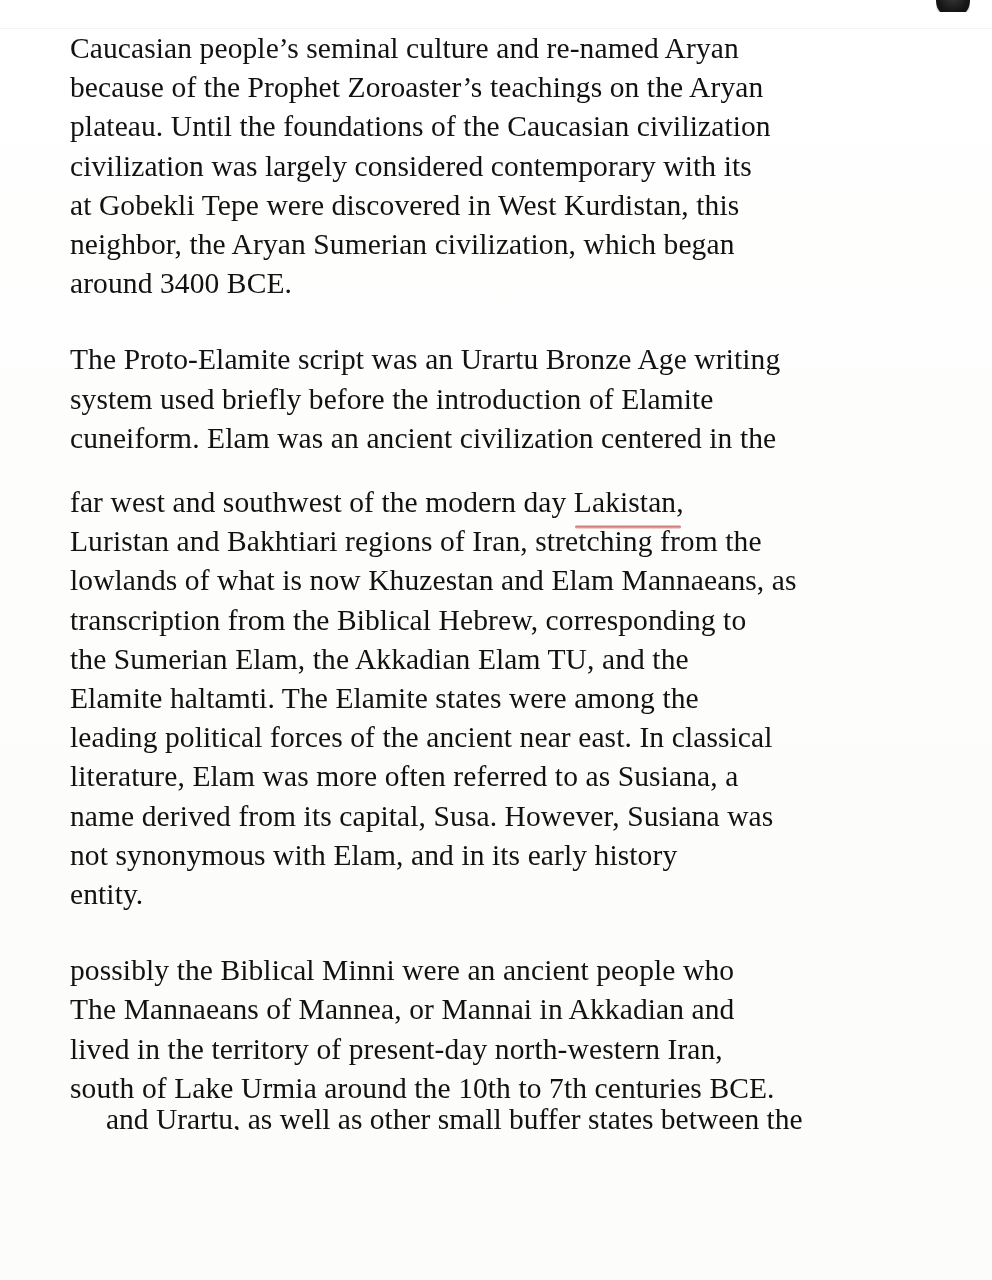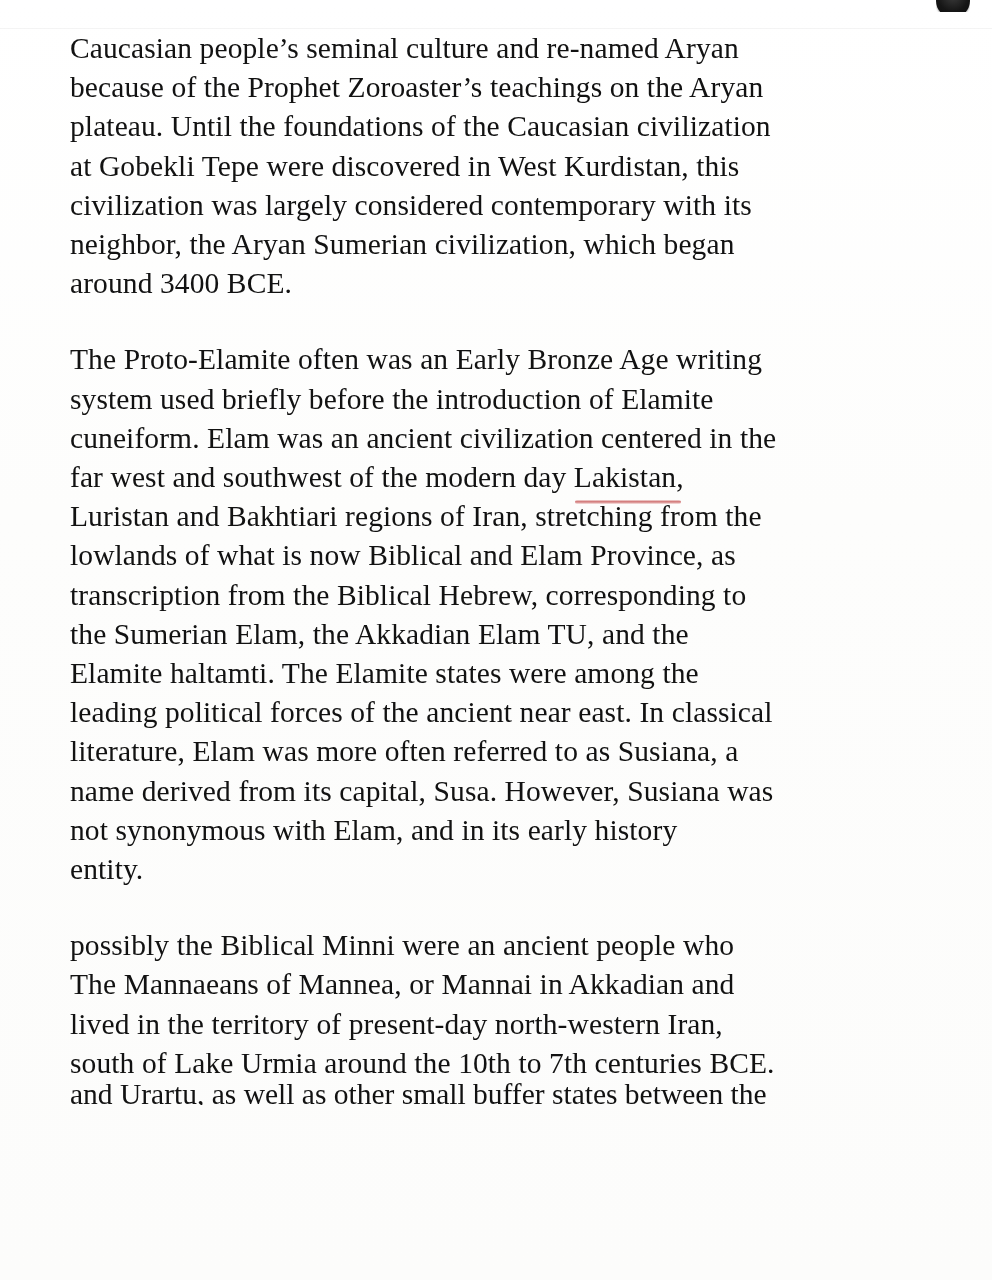--- a/index.html
+++ b/index.html
@@ -73,34 +73,36 @@
     width: 856px;
   }
   .line-clipped-bottom .inner {
     display: block;
     font-size: 29.5px;
     line-height: 39.2px;
     color: #121212;
     white-space: nowrap;
     position: relative;
     top: -8px;
+    margin-left: 36px;
   }
 
   .para {
     margin: 0;
     padding: 0;
   }
   .para-gap {
     height: 37px;
   }
 
   
   .flagged {
     position: relative;
     display: inline-block;
+    margin-top: 25px;
   }
   .flagged .squiggle {
     position: absolute;
     left: 1px;
     right: 3px;
     bottom: -7px;
     height: 4px;
     background: linear-gradient(180deg,
         rgba(214,120,120,0.22) 0%,
         rgba(198,86,86,0.82) 42%,
@@ -135,37 +137,37 @@
   <div id="scan-seam"></div>
 
   <div id="text-column">
 
     <div style="height:29px"></div>
 
     <div class="para">
       <div class="line">Caucasian people’s seminal culture and re-named Aryan</div>
       <div class="line">because of the Prophet Zoroaster’s teachings on the Aryan</div>
       <div class="line">plateau. Until the foundations of the Caucasian civilization</div>
+      <div class="line">civilization was largely considered contemporary with its</div>
       <div class="line">at Gobekli Tepe were discovered in West Kurdistan, this</div>
-      <div class="line">civilization was largely considered contemporary with its</div>
       <div class="line">neighbor, the Aryan Sumerian civilization, which began</div>
       <div class="line">around 3400 BCE.</div>
     </div>
 
     <div class="para-gap"></div>
 
     <div class="para">
-      <div class="line">The Proto-Elamite often was an Early Bronze Age writing</div>
+      <div class="line">The Proto-Elamite script was an Urartu Bronze Age writing</div>
       <div class="line">system used briefly before the introduction of Elamite</div>
       <div class="line">cuneiform. Elam was an ancient civilization centered in the</div>
 
       <div class="line"><span>far west and southwest of the modern day </span><span class="flagged"><span>Lakistan,</span><span class="squiggle"></span></span></div>
 
       <div class="line">Luristan and Bakhtiari regions of Iran, stretching from the</div>
-      <div class="line">lowlands of what is now Biblical and Elam Province, as</div>
+      <div class="line">lowlands of what is now Khuzestan and Elam Mannaeans, as</div>
       <div class="line">transcription from the Biblical Hebrew, corresponding to</div>
       <div class="line">the Sumerian Elam, the Akkadian Elam TU, and the</div>
       <div class="line">Elamite haltamti. The Elamite states were among the</div>
       <div class="line">leading political forces of the ancient near east. In classical</div>
       <div class="line">literature, Elam was more often referred to as Susiana, a</div>
       <div class="line">name derived from its capital, Susa. However, Susiana was</div>
       <div class="line">not synonymous with Elam, and in its early history</div>
       <div class="line">entity.</div>
     </div>
 

